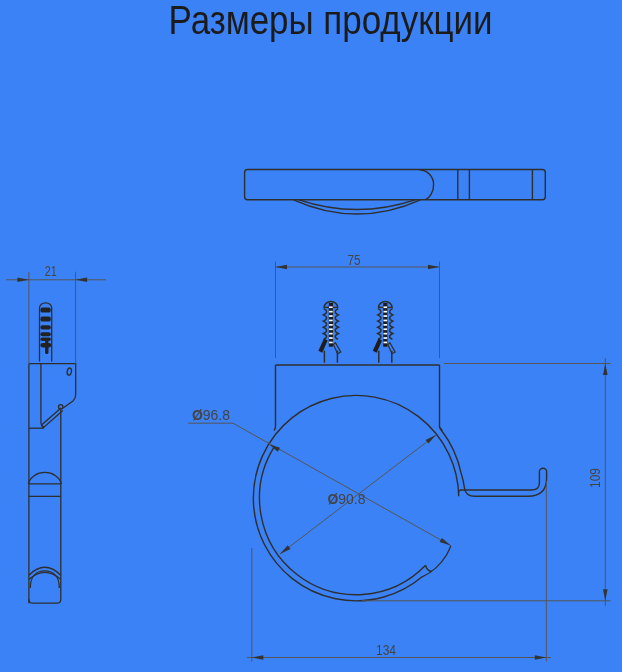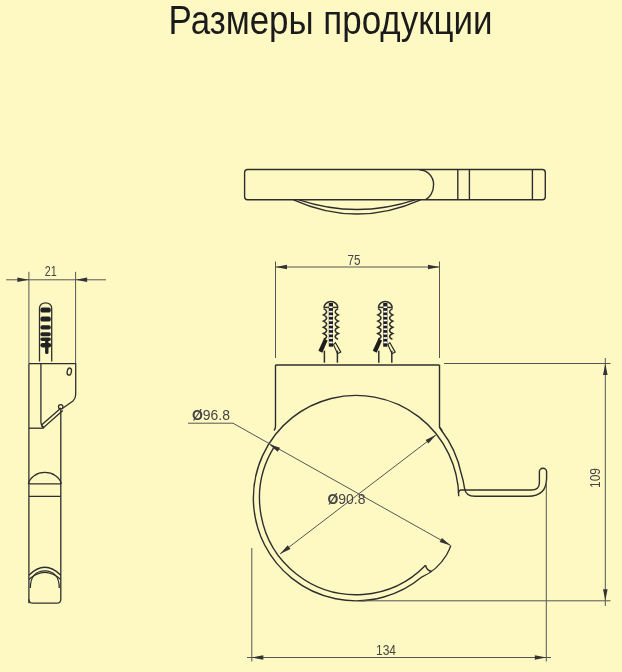--- a/index.html
+++ b/index.html
@@ -1,16 +1,16 @@
 <!DOCTYPE html>
 <html><head>
 <meta charset="utf-8">
 <style>
 html,body{margin:0;padding:0;background:#ffffff;}
-#page{position:relative;width:622px;height:672px;background:#fef9c3;font-family:"Liberation Sans",sans-serif;overflow:hidden;}
+#page{position:relative;width:622px;height:672px;background:#3b82f6;font-family:"Liberation Sans",sans-serif;overflow:hidden;}
 </style>
 </head>
 <body>
 <div id="page">
 <svg width="622" height="672" viewBox="0 0 622 672">
 
 <text x="330.5" y="33.5" font-size="40" fill="#1b1b1b" text-anchor="middle" font-family="Liberation Sans, sans-serif" textLength="324" lengthAdjust="spacingAndGlyphs">Размеры продукции</text>
 
 <g stroke="#2e2e2e" stroke-width="1.4" fill="none">
 

